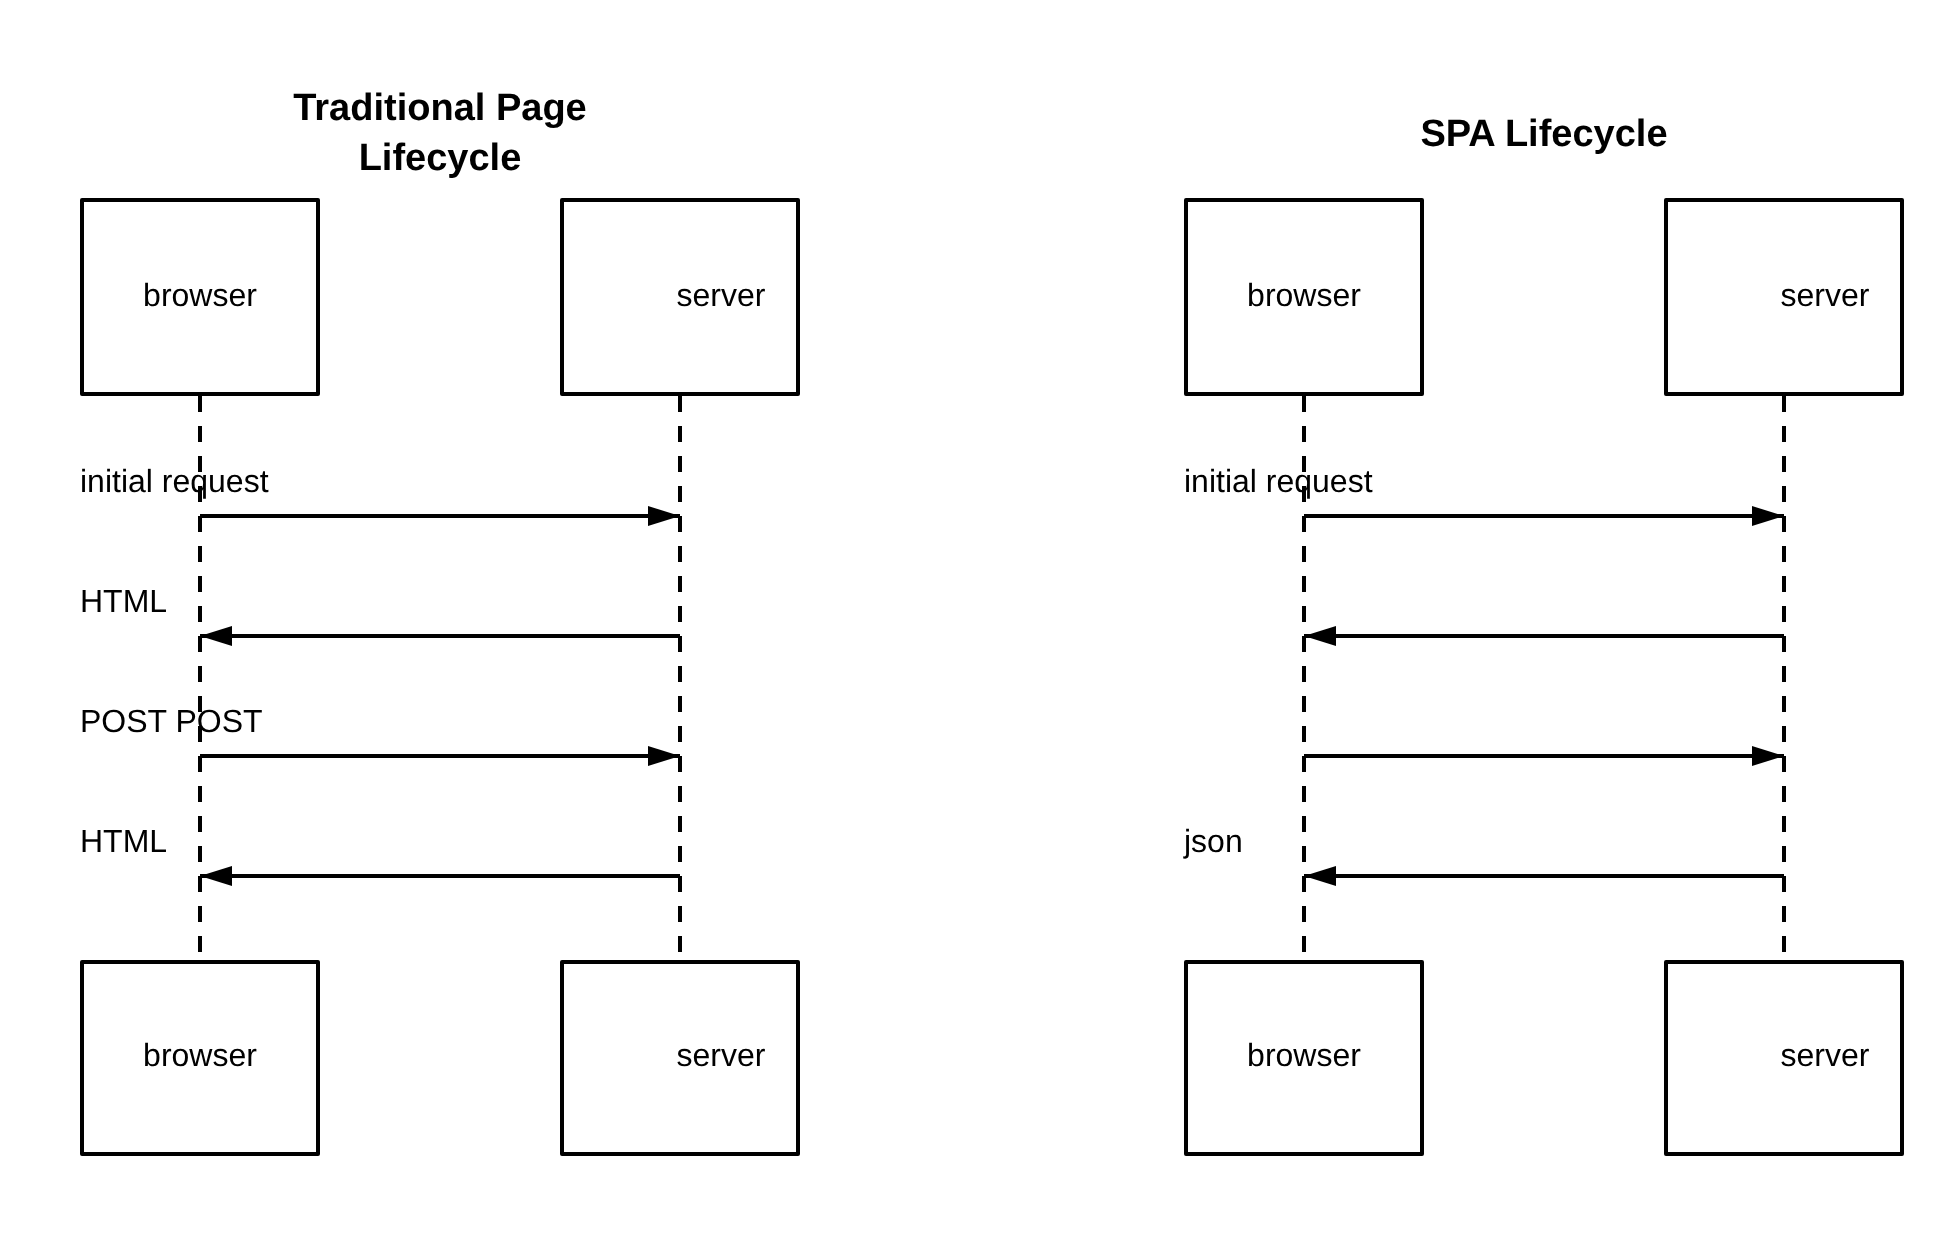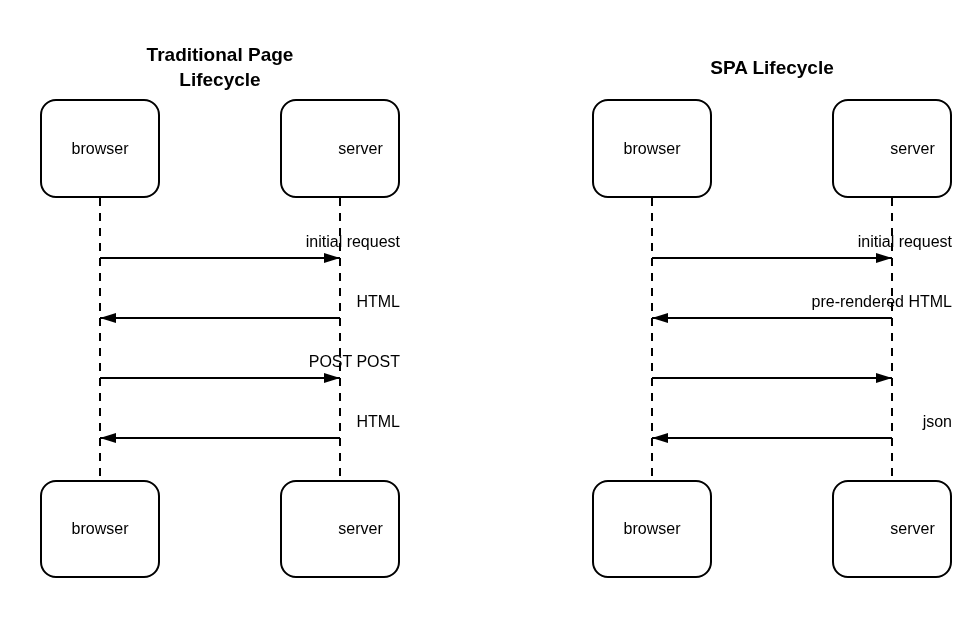--- a/index.html
+++ b/index.html
@@ -22,36 +22,36 @@
     display: flex; align-items: center; justify-content: center;
     text-align: center;
     font-size: 19px; font-weight: bold; line-height: 25px;
   }
 
   .actor-box {
     position: absolute;
     width: 120px; height: 99px;
     box-sizing: border-box;
     border: 2px solid #000000;
-    border-radius: 16px;
+    border-radius: 1px;
     background: #ffffff;
     display: flex; align-items: center; justify-content: center;
     font-size: 16px;
   }
   .actor-box.top    { top: 99px; }
   .actor-box.bottom { top: 480px; height: 98px; }
   .actor-box.a-left  { left: 0; }
   .actor-box.a-right { left: 240px; padding-left: 41px; }
 
   .wires { position: absolute; top: 0; left: 0; width: 360px; height: 620px; }
 
   .msg-label {
     position: absolute;
     left: 0; width: 360px; height: 20px;
-    text-align: right;
+    text-align: left;
     font-size: 16px; line-height: 20px;
   }
   .msg-label.m0 { top: 232px; }
   .msg-label.m1 { top: 292px; }
   .msg-label.m2 { top: 352px; }
   .msg-label.m3 { top: 412px; }
 </style>
 </head>
 <body>
 
@@ -112,21 +112,20 @@
       </defs>
       <line x1="60" y1="198" x2="60" y2="480" stroke="#000000" stroke-width="2" stroke-dasharray="8,7"></line>
       <line x1="300" y1="198" x2="300" y2="480" stroke="#000000" stroke-width="2" stroke-dasharray="8,7"></line>
       <line x1="60" y1="258" x2="300" y2="258" stroke="#000000" stroke-width="2" marker-end="url(#ah1)"></line>
       <line x1="300" y1="318" x2="60" y2="318" stroke="#000000" stroke-width="2" marker-end="url(#ah1)"></line>
       <line x1="60" y1="378" x2="300" y2="378" stroke="#000000" stroke-width="2" marker-end="url(#ah1)"></line>
       <line x1="300" y1="438" x2="60" y2="438" stroke="#000000" stroke-width="2" marker-end="url(#ah1)"></line>
     </svg>
 
     <div class="msg-label m0">initial request</div>
-    <div class="msg-label m1">pre-rendered HTML</div>
     <div class="msg-label m3">json</div>
 
     <div class="actor-box bottom a-left">
       <span>browser</span>
     </div>
     <div class="actor-box bottom a-right">
       <span>server</span>
     </div>
   </div>
 

